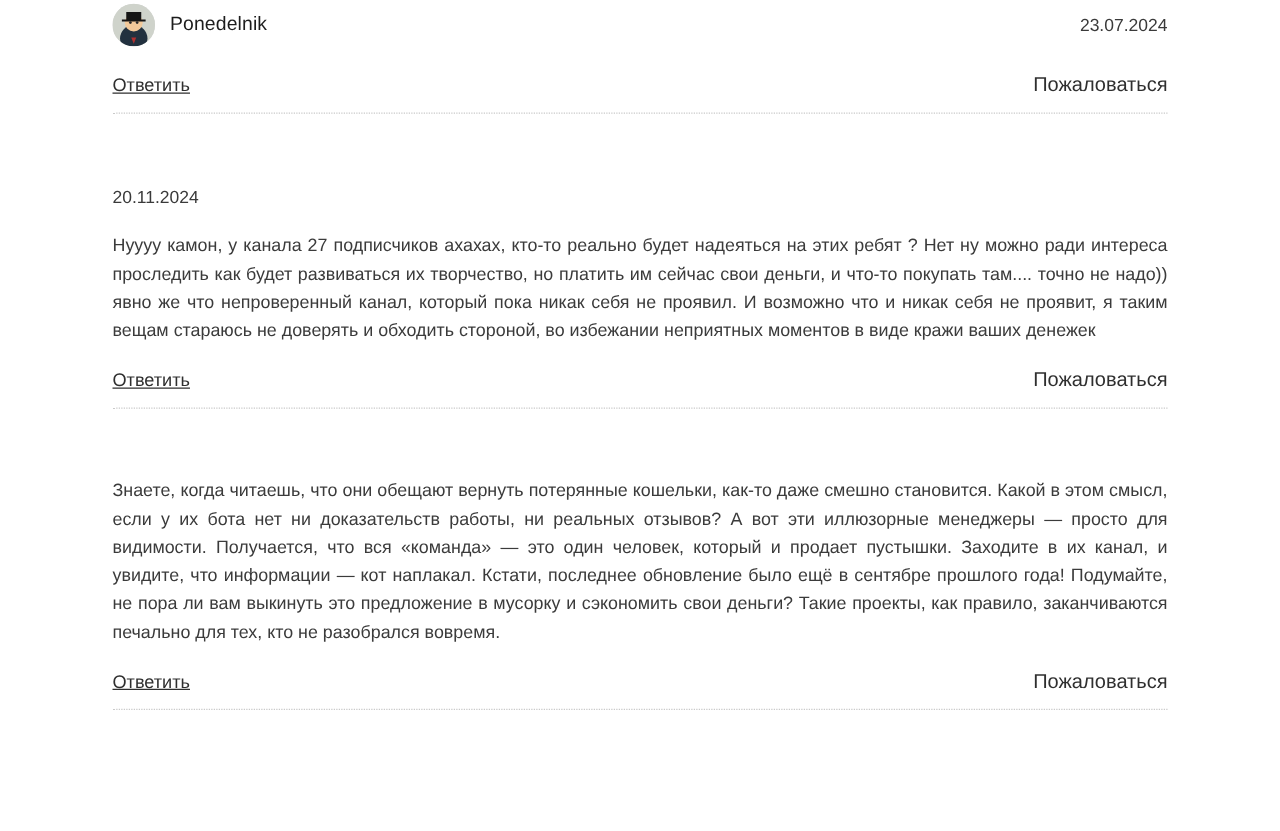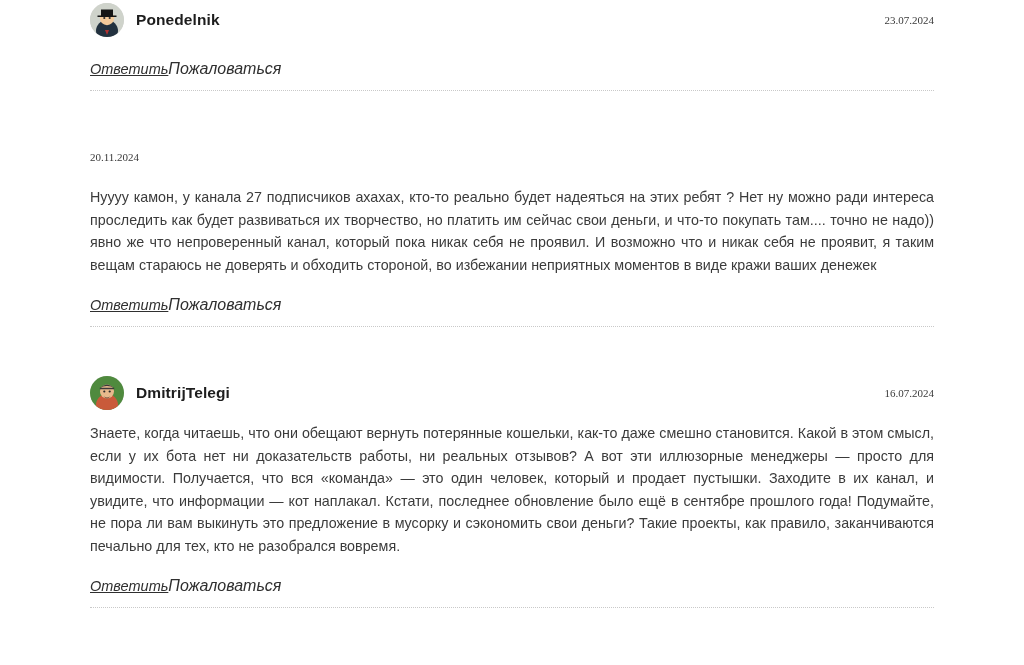--- a/index.html
+++ b/index.html
@@ -49,45 +49,44 @@
     height: 34px;
     border-radius: 50%;
     overflow: hidden;
     flex: 0 0 auto;
     background: #d8d8d8;
     position: relative;
   }
   .avatar svg { display: block; width: 34px; height: 34px; }
   .author {
     font-size: 15.5px;
-    font-weight: bold;
+    font-weight: normal;
     color: #1d1d1d;
     letter-spacing: 0.1px;
   }
   .date {
-    font-size: 11px;
+    font-size: 14px;
     color: #3a3a3a;
-    font-family: Liberation Serif, serif;
   }
   .c-body {
     font-size: 14.3px;
     line-height: 22.5px;
     color: #3b3b3b;
     margin-top: 9px;
     text-align: left;
   }
   .c-body.justify {
     text-align: justify;
   }
   .c-actions {
     display: flex;
     align-items: center;
+    justify-content: space-between;
     margin-top: 20px;
     padding-bottom: 12px;
-    font-style: italic;
   }
   .act-link {
     font-size: 14.5px;
     color: #2f2f2f;
     text-decoration: underline;
     cursor: pointer;
   }
   .act-right {
     font-size: 16px;
     color: #2f2f2f;
@@ -147,38 +146,20 @@
           <span class="act-link">Ответить</span>
           <span class="act-right">Пожаловаться</span>
         </div>
       </div>
       <div class="divider"></div>
       <div class="gap"></div>
     </div>
 
     <div class="comment">
       <div class="comment-inner">
-        <div class="c-head">
-          <div class="c-ident">
-            <span class="avatar">
-              <svg viewBox="0 0 34 34" xmlns="http://www.w3.org/2000/svg">
-                <rect width="34" height="34" fill="#4f8a3e"></rect>
-                <circle cx="17" cy="29" r="11" fill="#c95a3a"></circle>
-                <circle cx="17" cy="15.5" r="7" fill="#e8b98c"></circle>
-                <path d="M10 12 q7 -7 14 0 q-3 -2 -7 -2 q-4 0 -7 2 z" fill="#3a3a3a"></path>
-                <path d="M9.8 11.8 h14.4 v1.4 h-14.4 z" fill="#3a3a3a"></path>
-                <circle cx="14.3" cy="15.5" r="1.1" fill="#2a2a2a"></circle>
-                <circle cx="19.7" cy="15.5" r="1.1" fill="#2a2a2a"></circle>
-                <path d="M13.5 20 q3.5 3 7 0 q-3.5 5 -7 0 z" fill="#6b4a3a"></path>
-              </svg>
-            </span>
-            <span class="author">DmitrijTelegi</span>
-          </div>
-          <span class="date">16.07.2024</span>
-        </div>
         <div class="c-body justify">Знаете, когда читаешь, что они обещают вернуть потерянные кошельки, как-то даже смешно становится. Какой в этом смысл, если у их бота нет ни доказательств работы, ни реальных отзывов? А вот эти иллюзорные менеджеры — просто для видимости. Получается, что вся «команда» — это один человек, который и продает пустышки. Заходите в их канал, и увидите, что информации — кот наплакал. Кстати, последнее обновление было ещё в сентябре прошлого года! Подумайте, не пора ли вам выкинуть это предложение в мусорку и сэкономить свои деньги? Такие проекты, как правило, заканчиваются печально для тех, кто не разобрался вовремя.</div>
         <div class="c-actions">
           <span class="act-link">Ответить</span>
           <span class="act-right">Пожаловаться</span>
         </div>
       </div>
       <div class="divider"></div>
     </div>
 
   </div>

